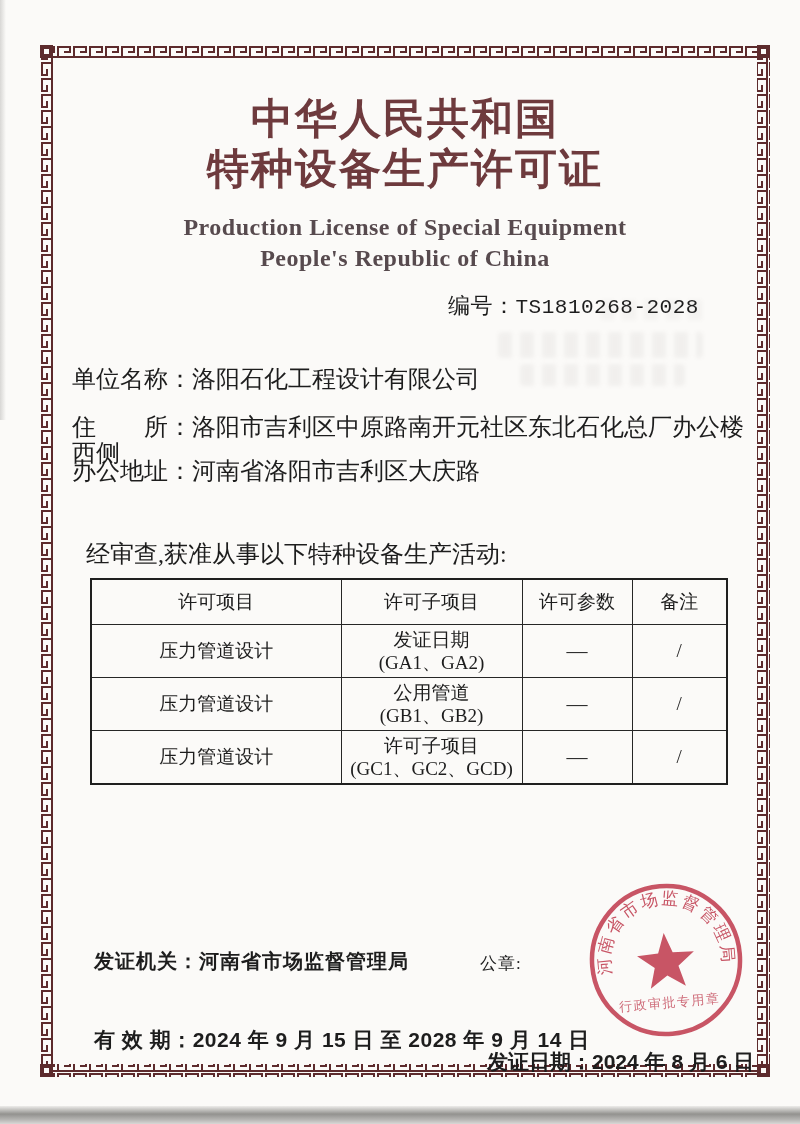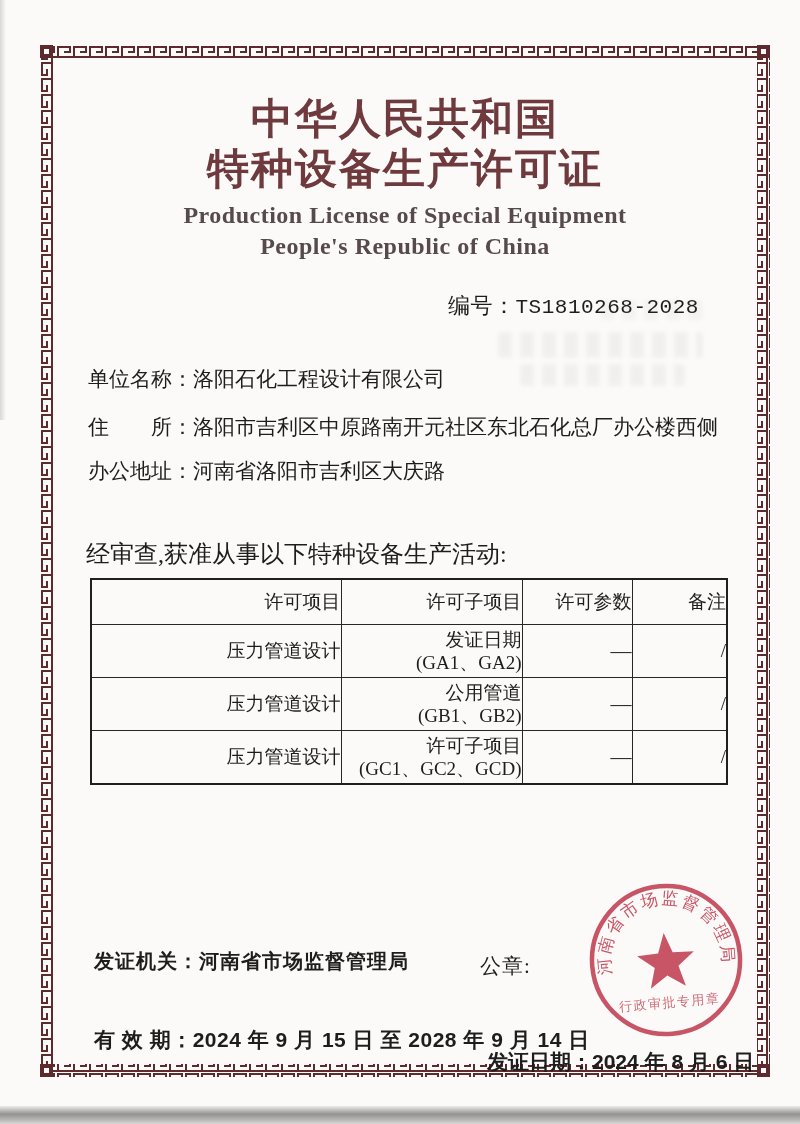--- a/index.html
+++ b/index.html
@@ -19,45 +19,45 @@
   }
   .title-en{
     font-family:"Liberation Serif", serif;
     font-weight:bold;color:#574a4e;
     font-size:24px;line-height:31px;letter-spacing:0.5px;
   }
   
   .license-no{left:448px;top:291px;font-size:22px;letter-spacing:0.5px;}
   .license-no .num{font-family:"Liberation Mono", monospace;font-size:21px;}
   
-  .info-line{left:88px;width:690px;font-size:21px;line-height:26px;}
+  .info-line{left:72px;width:690px;font-size:24px;line-height:26px;}
   .info-1{top:366px;}
   .info-2{top:414px;}
   .info-3{top:458px;}
   
   .statement{left:86px;top:538px;font-size:24px;}
   
   table.license{
     position:absolute;left:90px;top:578px;width:636px;
     border-collapse:collapse;table-layout:fixed;
     font-size:19px;
   }
   table.license td,table.license th{
     border:1.6px solid #262626;
-    text-align:right;vertical-align:middle;
+    text-align:center;vertical-align:middle;
     font-weight:normal;padding:0;
   }
   table.license{border:2.5px solid #1f1f1f;}
   table.license tr.hdr td{height:44px;}
   table.license tr.row td{height:52px;}
   .subline{line-height:23px;}
   .dash{font-weight:bold;font-size:21px;}
   
   .authority{left:94px;top:948px;font-size:20px;font-weight:bold;letter-spacing:1px;}
-  .seal-label{left:480px;top:952px;font-size:21px;letter-spacing:1px;}
+  .seal-label{left:480px;top:952px;font-size:17px;letter-spacing:1px;}
   .issue-date{left:487px;top:1048px;font-size:21px;font-weight:bold;
     font-family:"Liberation Sans", sans-serif;z-index:6;}
   .validity{left:94px;top:1026px;font-size:21px;font-weight:bold;
     font-family:"Liberation Sans", sans-serif;letter-spacing:0.5px;z-index:6;}
   
   .seal{left:566px;top:860px;z-index:5;mix-blend-mode:multiply;
     transform:rotate(-5deg);opacity:0.92;}
   
   .frame{left:40px;top:45px;z-index:1;}
   
@@ -96,21 +96,21 @@
     <rect x="0" y="1019" width="13" height="13" fill="#5d2b2d"></rect>
       <rect x="4" y="1023" width="5" height="5" fill="#fbfaf8"></rect>
     <rect x="717" y="1019" width="13" height="13" fill="#5d2b2d"></rect>
       <rect x="721" y="1023" width="5" height="5" fill="#fbfaf8"></rect>
   </g>
 </svg>
 
 <div class="abs title-wrap">
   <div class="title-cn">中华人民共和国</div>
   <div class="title-cn">特种设备生产许可证</div>
-  <div class="title-en" style="margin-top:6px;">Production License of Special Equipment</div>
+  <div class="title-en" style="margin-top:18px;">Production License of Special Equipment</div>
   <div class="title-en">People's Republic of China</div>
 </div>
 
 <div class="abs license-no">
   <span>编号：</span><span class="num">TS1810268-2028</span>
 </div>
 
 <div class="abs info-line info-1">
   <span>单位名称：</span><span>洛阳石化工程设计有限公司</span>
 </div>

